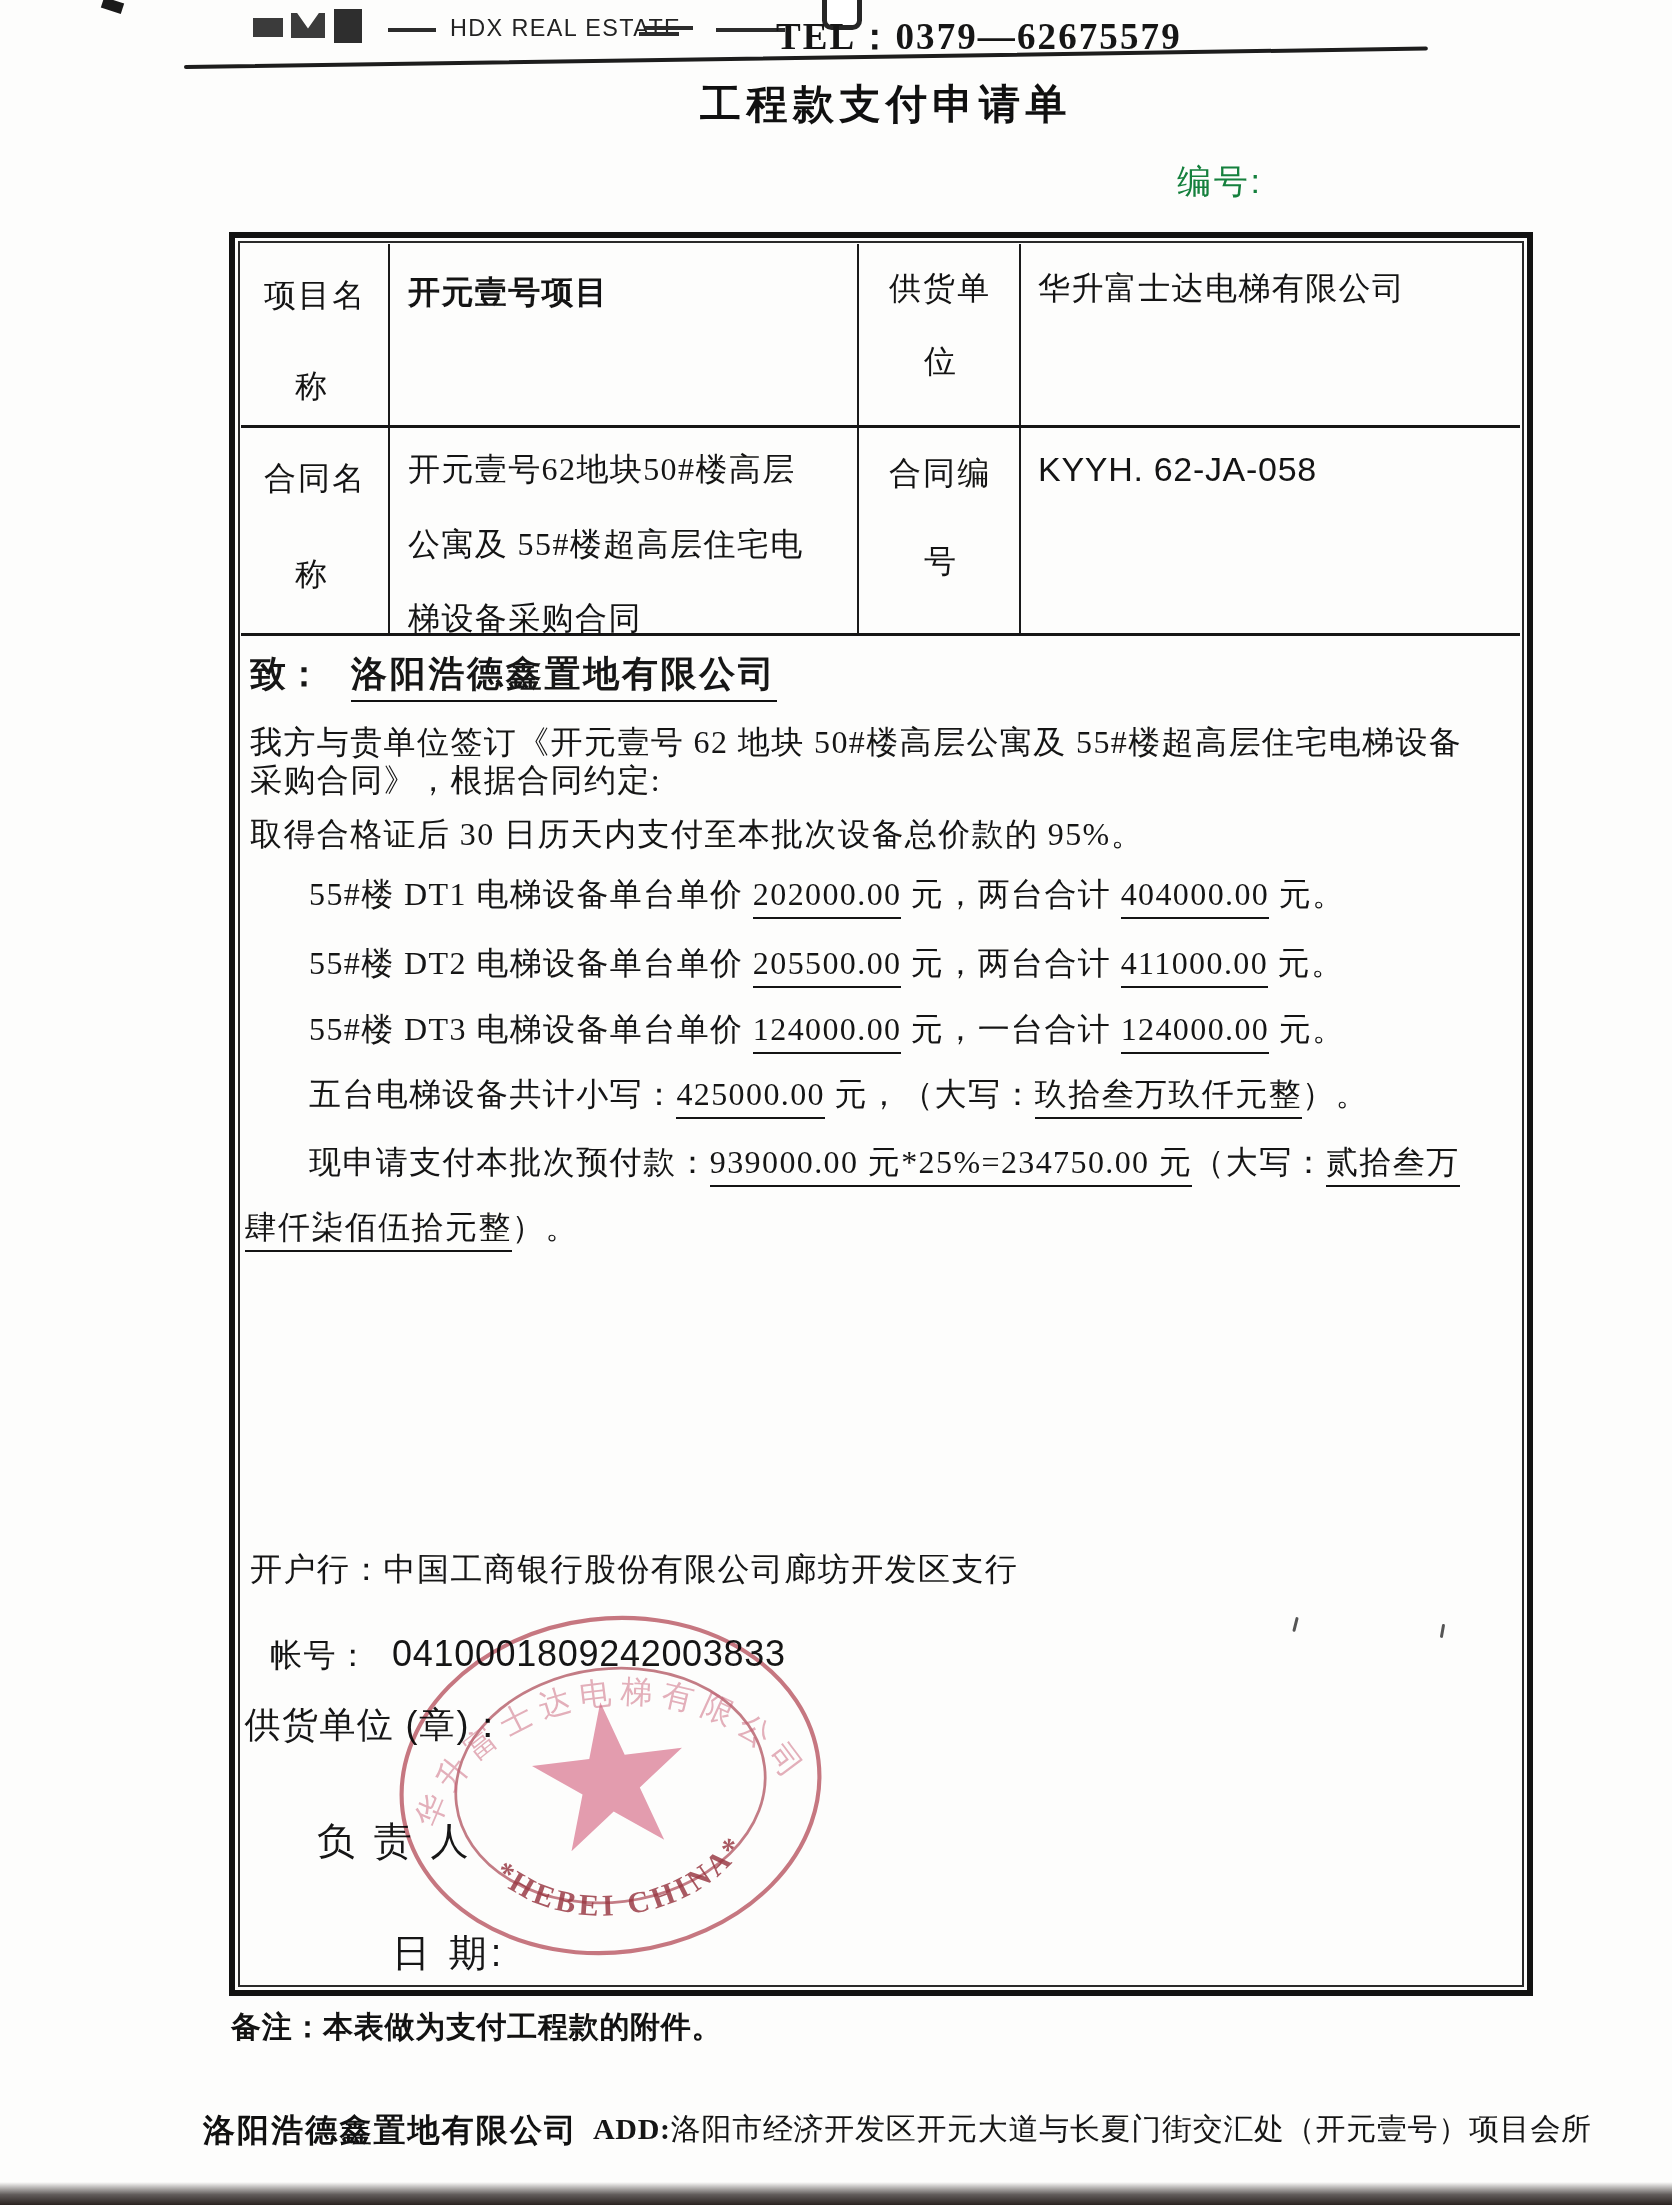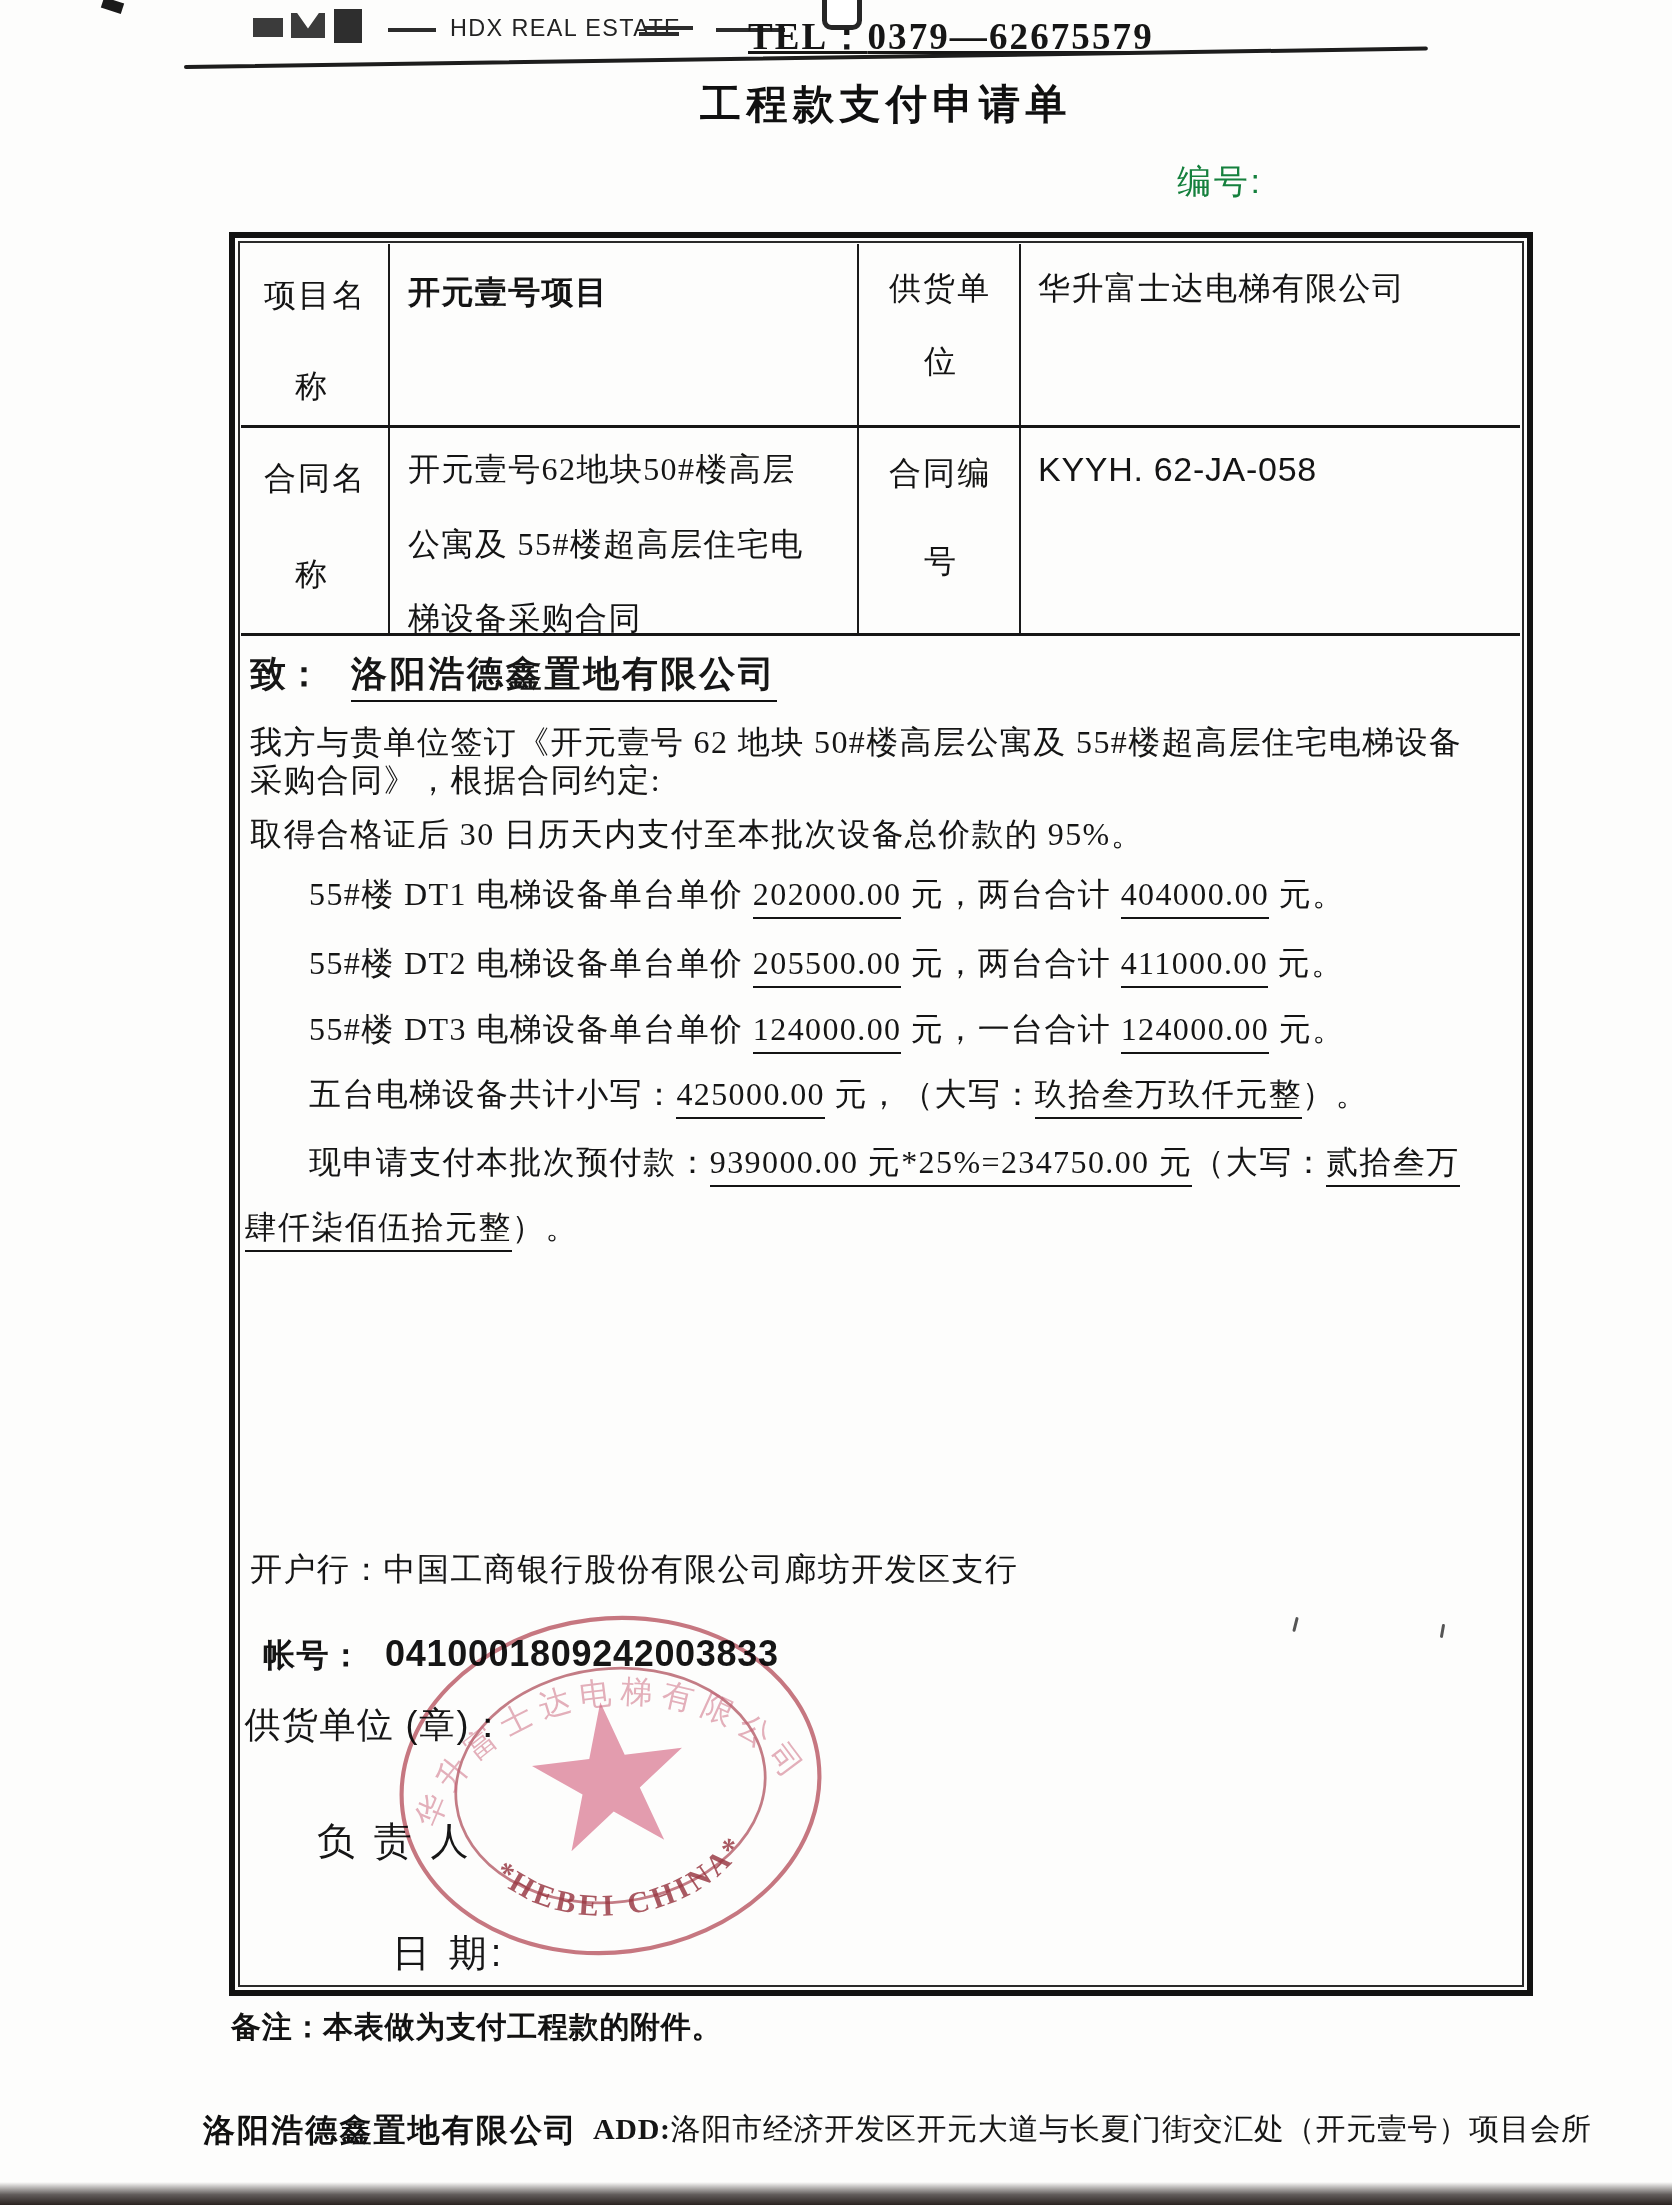--- a/index.html
+++ b/index.html
@@ -67,21 +67,21 @@
   <div class="brand-block" style="left:334px;top:9px;width:27.5px;height:34px;background:#2e2e2e;"></div>
 
   <div class="brand-line" style="left:388px;top:27.5px;width:48px;"></div>
   <div class="abs hdx-text" style="left:450px;top:15px;">HDX REAL ESTATE</div>
   <div class="brand-line" style="left:645px;top:26px;width:48px;"></div>
 
   <div class="brand-line" style="left:639px;top:30px;width:40px;top:32px;"></div>
   <div class="brand-line" style="left:716px;top:27.5px;width:69px;"></div>
   <div class="round-frag" style="left:822px;top:-12.4px;width:30px;height:32px;"></div>
 
-  <div class="abs tel" style="left:748px;top:12.4px;text-decoration:underline;">
+  <div class="abs tel" style="left:776px;top:12.4px;">
     <span>TEL：</span><span>0379—62675579</span>
   </div>
 
   <div class="header-rule" style="left:184px;top:65px;width:1244px;"></div>
 
   <div class="abs doc-title" style="left:700px;top:77px;">工程款支付申请单</div>
   <div class="abs doc-no" style="left:1177px;top:159px;letter-spacing:2.7px;">编号:</div>
 
   <div class="info-table">
     <div class="inner-line"></div>
@@ -134,21 +134,21 @@
 
     <div class="abs body-text" style="left:74px;top:903px;">
       <span>现申请支付本批次预付款：</span><span class="u">939000.00 元*25%=234750.00 元</span><span>（大写：</span><span class="u">贰拾叁万</span>
     </div>
     <div class="abs body-text" style="left:9.6px;top:968px;">
       <span class="u">肆仟柒佰伍拾元整</span><span>）。</span>
     </div>
 
     <div class="abs body-text" style="left:15px;top:1310px;">开户行：中国工商银行股份有限公司廊坊开发区支行</div>
 
-    <div class="abs body-text" style="left:28px;top:1395px;font-weight:bold;">
+    <div class="abs body-text" style="left:35px;top:1395px;">
       <span>帐号：</span>
       <span class="sans" style="font-size:36px;letter-spacing:0.7px;margin-left:12.4px;">0410001809242003833</span>
     </div>
 
     <div class="abs sans" style="left:9.6px;top:1463px;font-size:36px;letter-spacing:1.4px;">供货单位 (章)：</div>
     <div class="abs sans" style="left:82px;top:1578px;font-size:38px;letter-spacing:4.1px;">负  责  人</div>
     <div class="abs sans" style="left:157px;top:1690px;font-size:38px;letter-spacing:4.1px;">日    期:</div>
   </div>
 
   <svg class="stamp-svg" style="left:377px;top:1593px;" width="467" height="385" viewBox="0 0 680 560">

